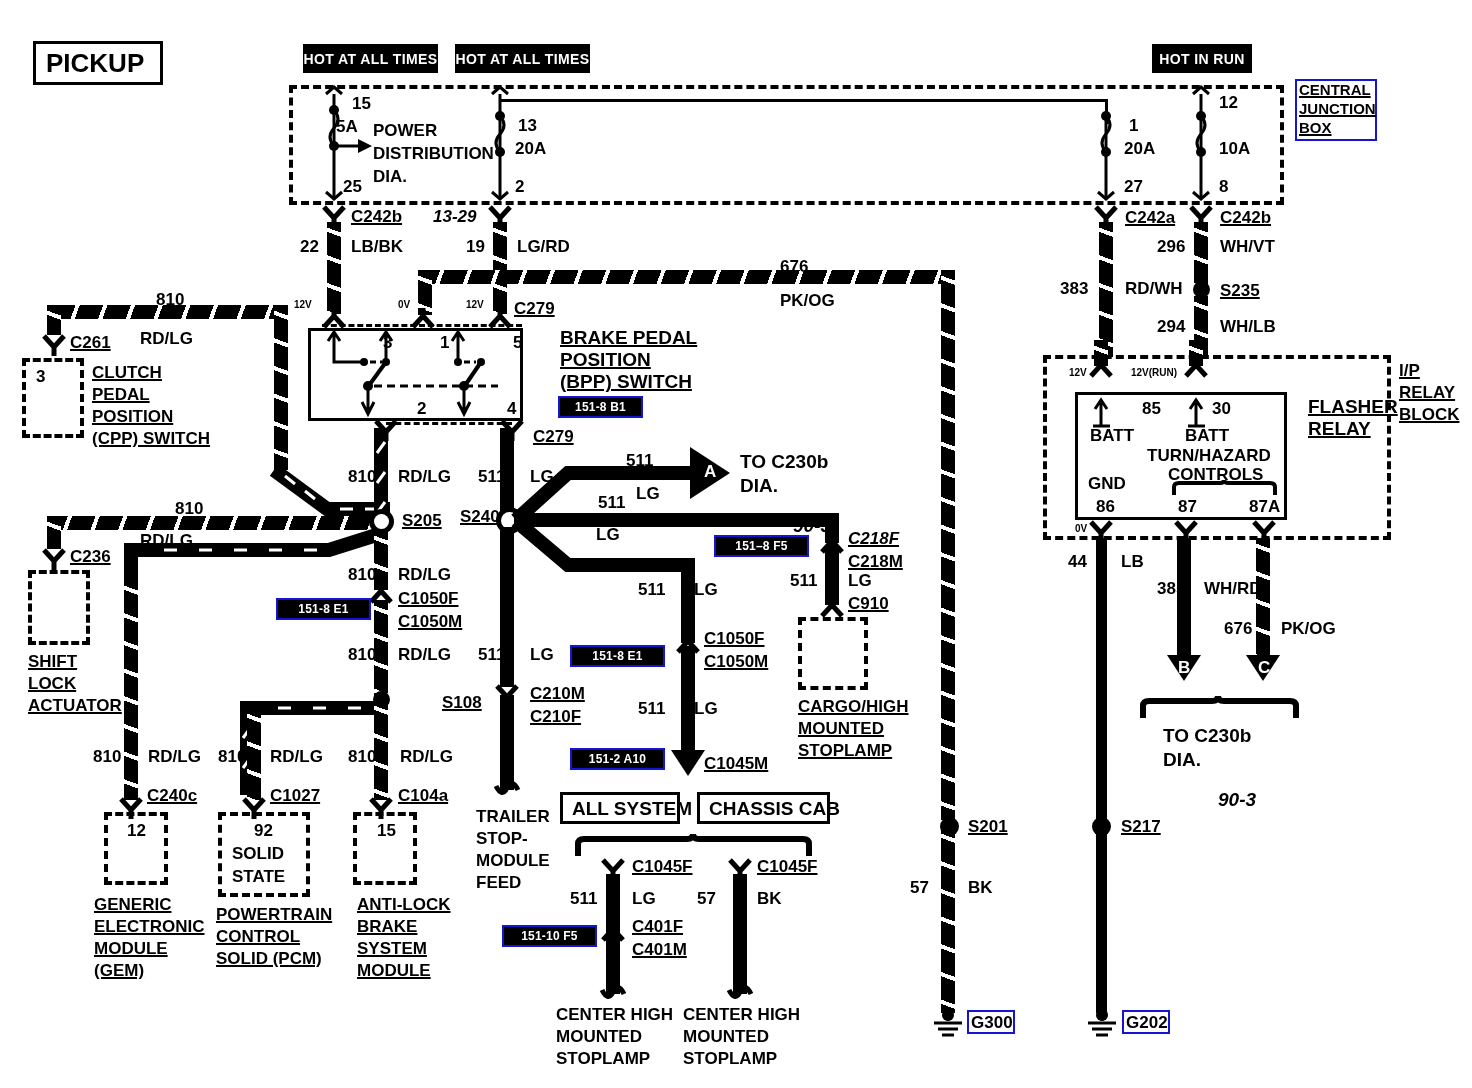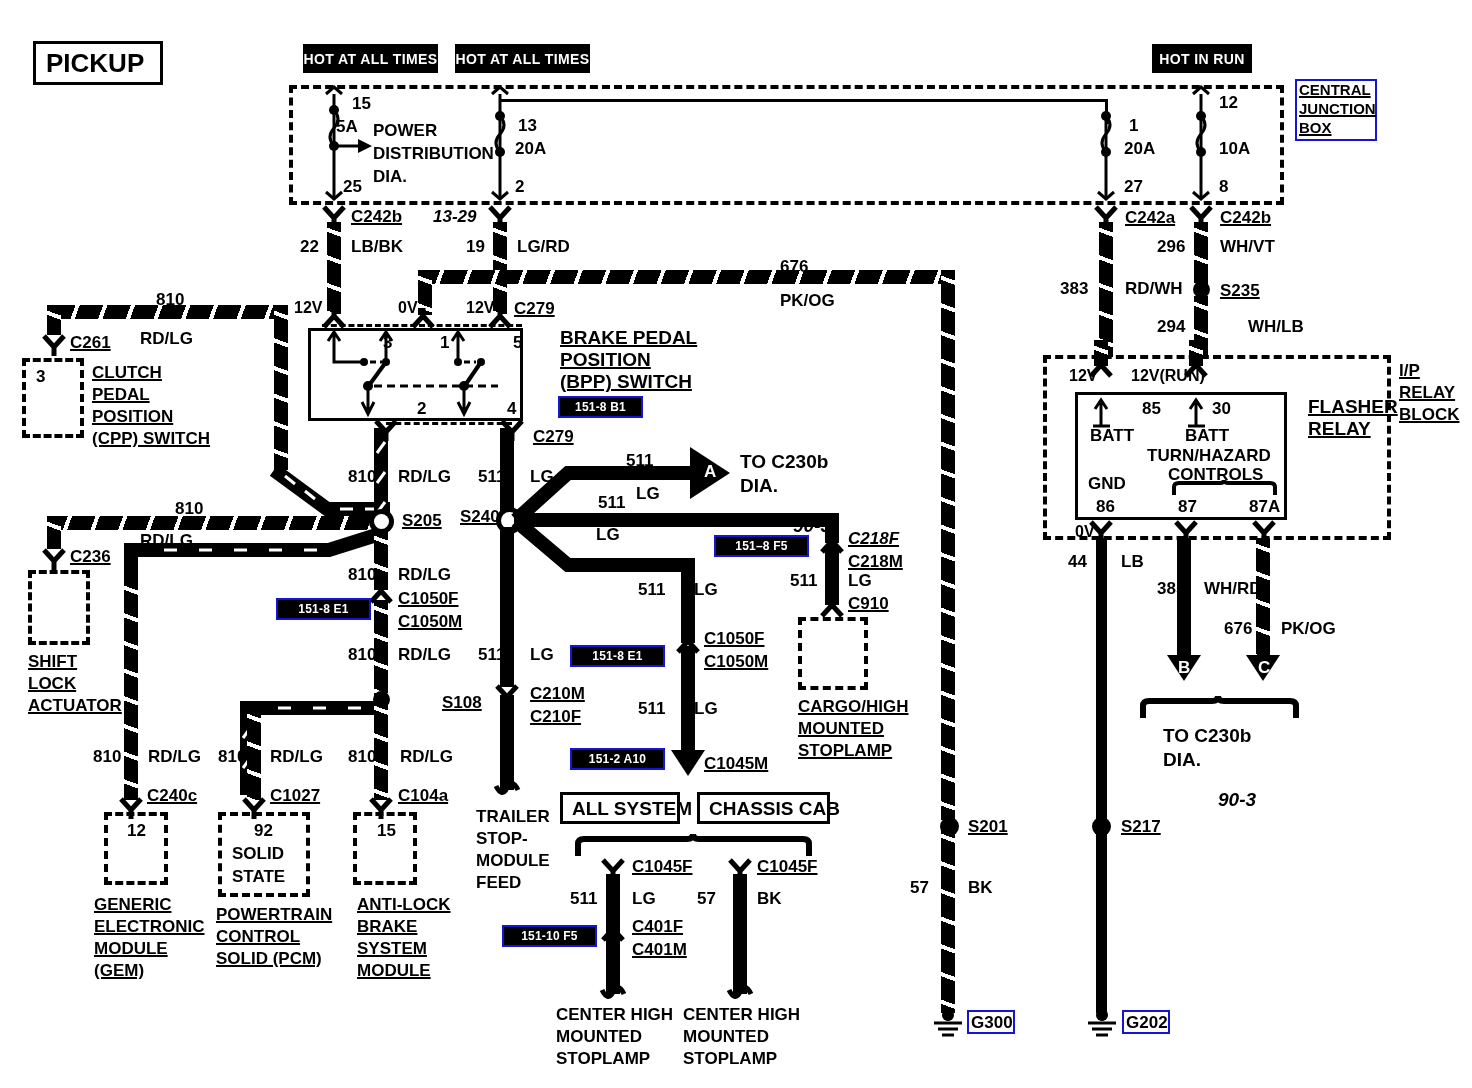--- a/index.html
+++ b/index.html
@@ -2,21 +2,21 @@
 <html><head>
 <meta charset="utf-8">
 <style>
   html,body{margin:0;padding:0;background:#fff;}
   body{font-family:"Liberation Sans",sans-serif;}
   #page{position:relative;width:1472px;height:1088px;background:#fff;overflow:hidden;}
   #page *{box-sizing:border-box;}
 
   
   .t{position:absolute;font-family:"Liberation Sans",sans-serif;font-weight:bold;color:#000;white-space:pre;line-height:1.04;}
-  .t.s13{font-size:16px;text-align:right;}
+  .t.s13{font-size:10px;text-align:right;}
   .t.s15{font-size:15px;}
   .t.s17{font-size:17px;}
   .t.s19{font-size:19px;}
   .t.s26{font-size:26px;}
   .ital{font-style:italic;margin-top:40px;}
   .ul{text-decoration:underline;text-decoration-thickness:2px;text-underline-offset:1px;}
 
   
   .w{position:absolute;background:#000;}
   .thin{background:#000;}
@@ -152,21 +152,21 @@
     <path d="M2,2 L12,13 L22,2 M12,13 L12,22" stroke="#000" stroke-width="5" fill="none"></path>
   </svg>
   <div class="t s17 ul" style="left:1220px;top:209px;">C242b</div>
   <div class="hatch-v" style="left:1194px;top:222px;height:65px;"></div>
   <div class="t s17" style="left:1157px;top:238px;">296</div>
   <div class="t s17" style="left:1220px;top:238px;">WH/VT</div>
   <div class="dot" style="left:1193px;top:281px;width:17px;height:17px;"></div>
   <div class="t s17 ul" style="left:1220px;top:282px;">S235</div>
   <div class="hatch-v" style="left:1194px;top:296px;height:62px;"></div>
   <div class="t s17" style="left:1157px;top:318px;">294</div>
-  <div class="t s17" style="left:1220px;top:318px;margin-left:28px;">WH/LB</div>
+  <div class="t s17" style="left:1220px;top:318px;">WH/LB</div>
 
   <div class="hatch-h" style="left:418px;top:270px;width:530px;"></div>
   <div class="hatch-v" style="left:418px;top:270px;height:45px;"></div>
   <div class="hatch-v" style="left:941px;top:270px;height:550px;"></div>
   <div class="t s17" style="left:780px;top:258px;">676</div>
   <div class="t s17" style="left:780px;top:292px;">PK/OG</div>
 
   <div class="t s13" style="left:294px;top:300px;">12V</div>
   <div class="t s13" style="left:398px;top:300px;">0V</div>
   <div class="t s13" style="left:466px;top:300px;">12V</div>

